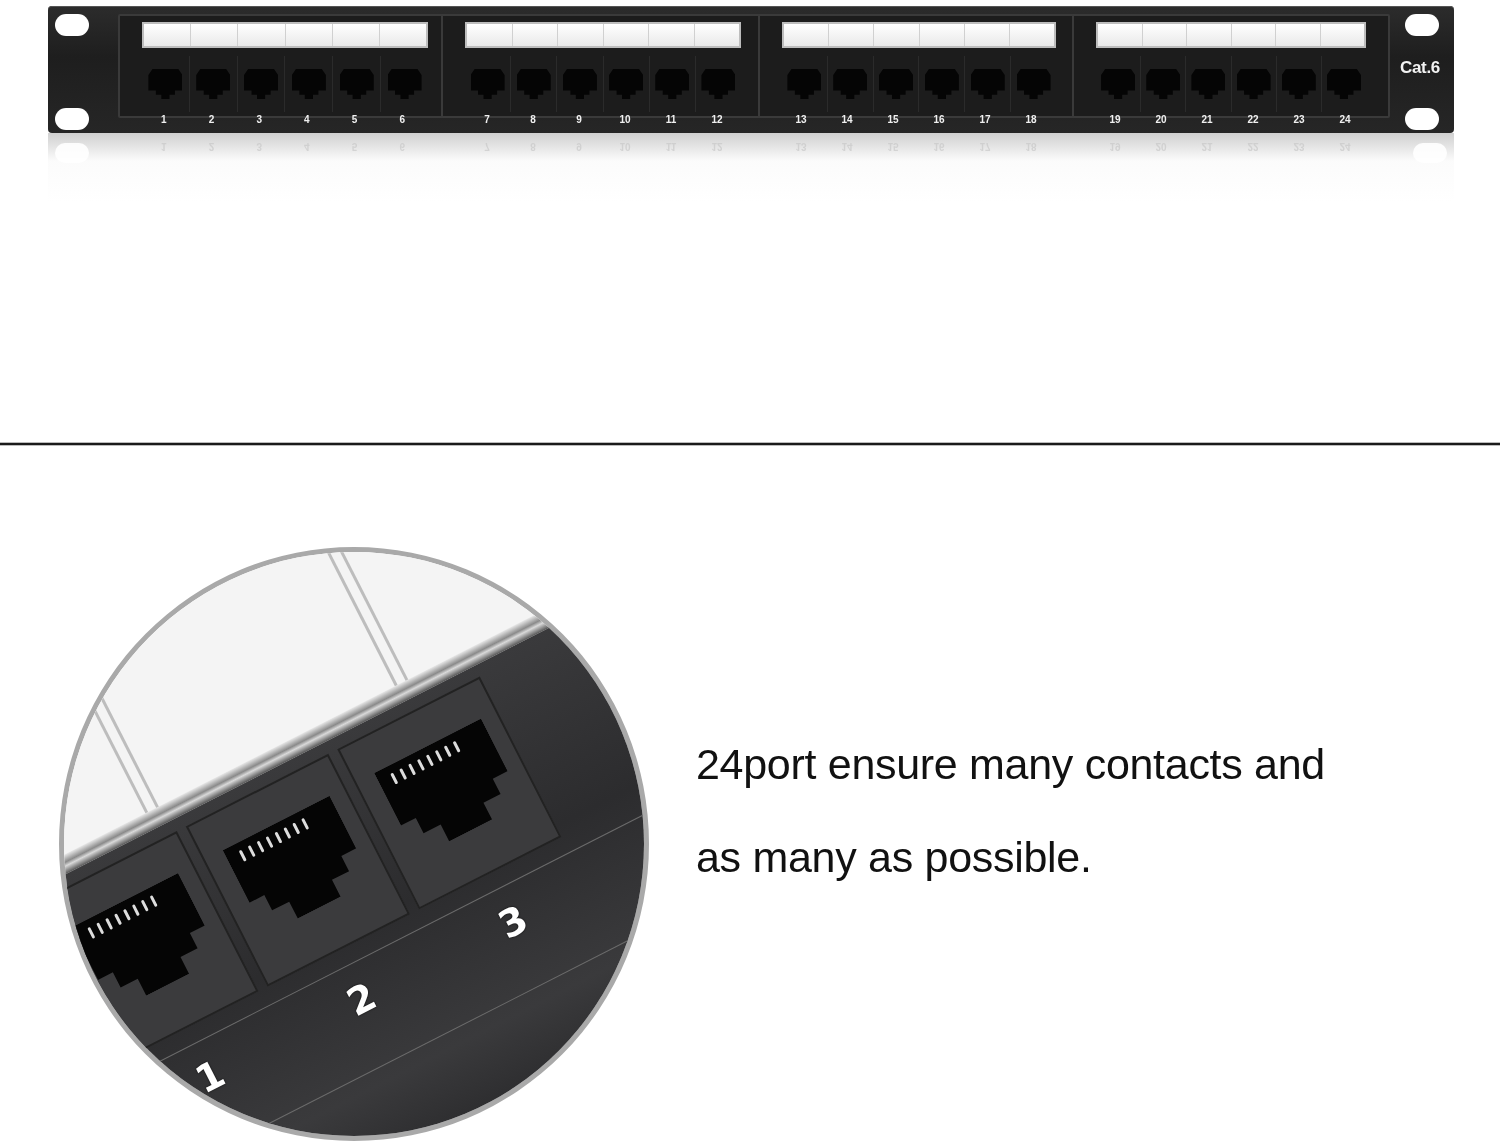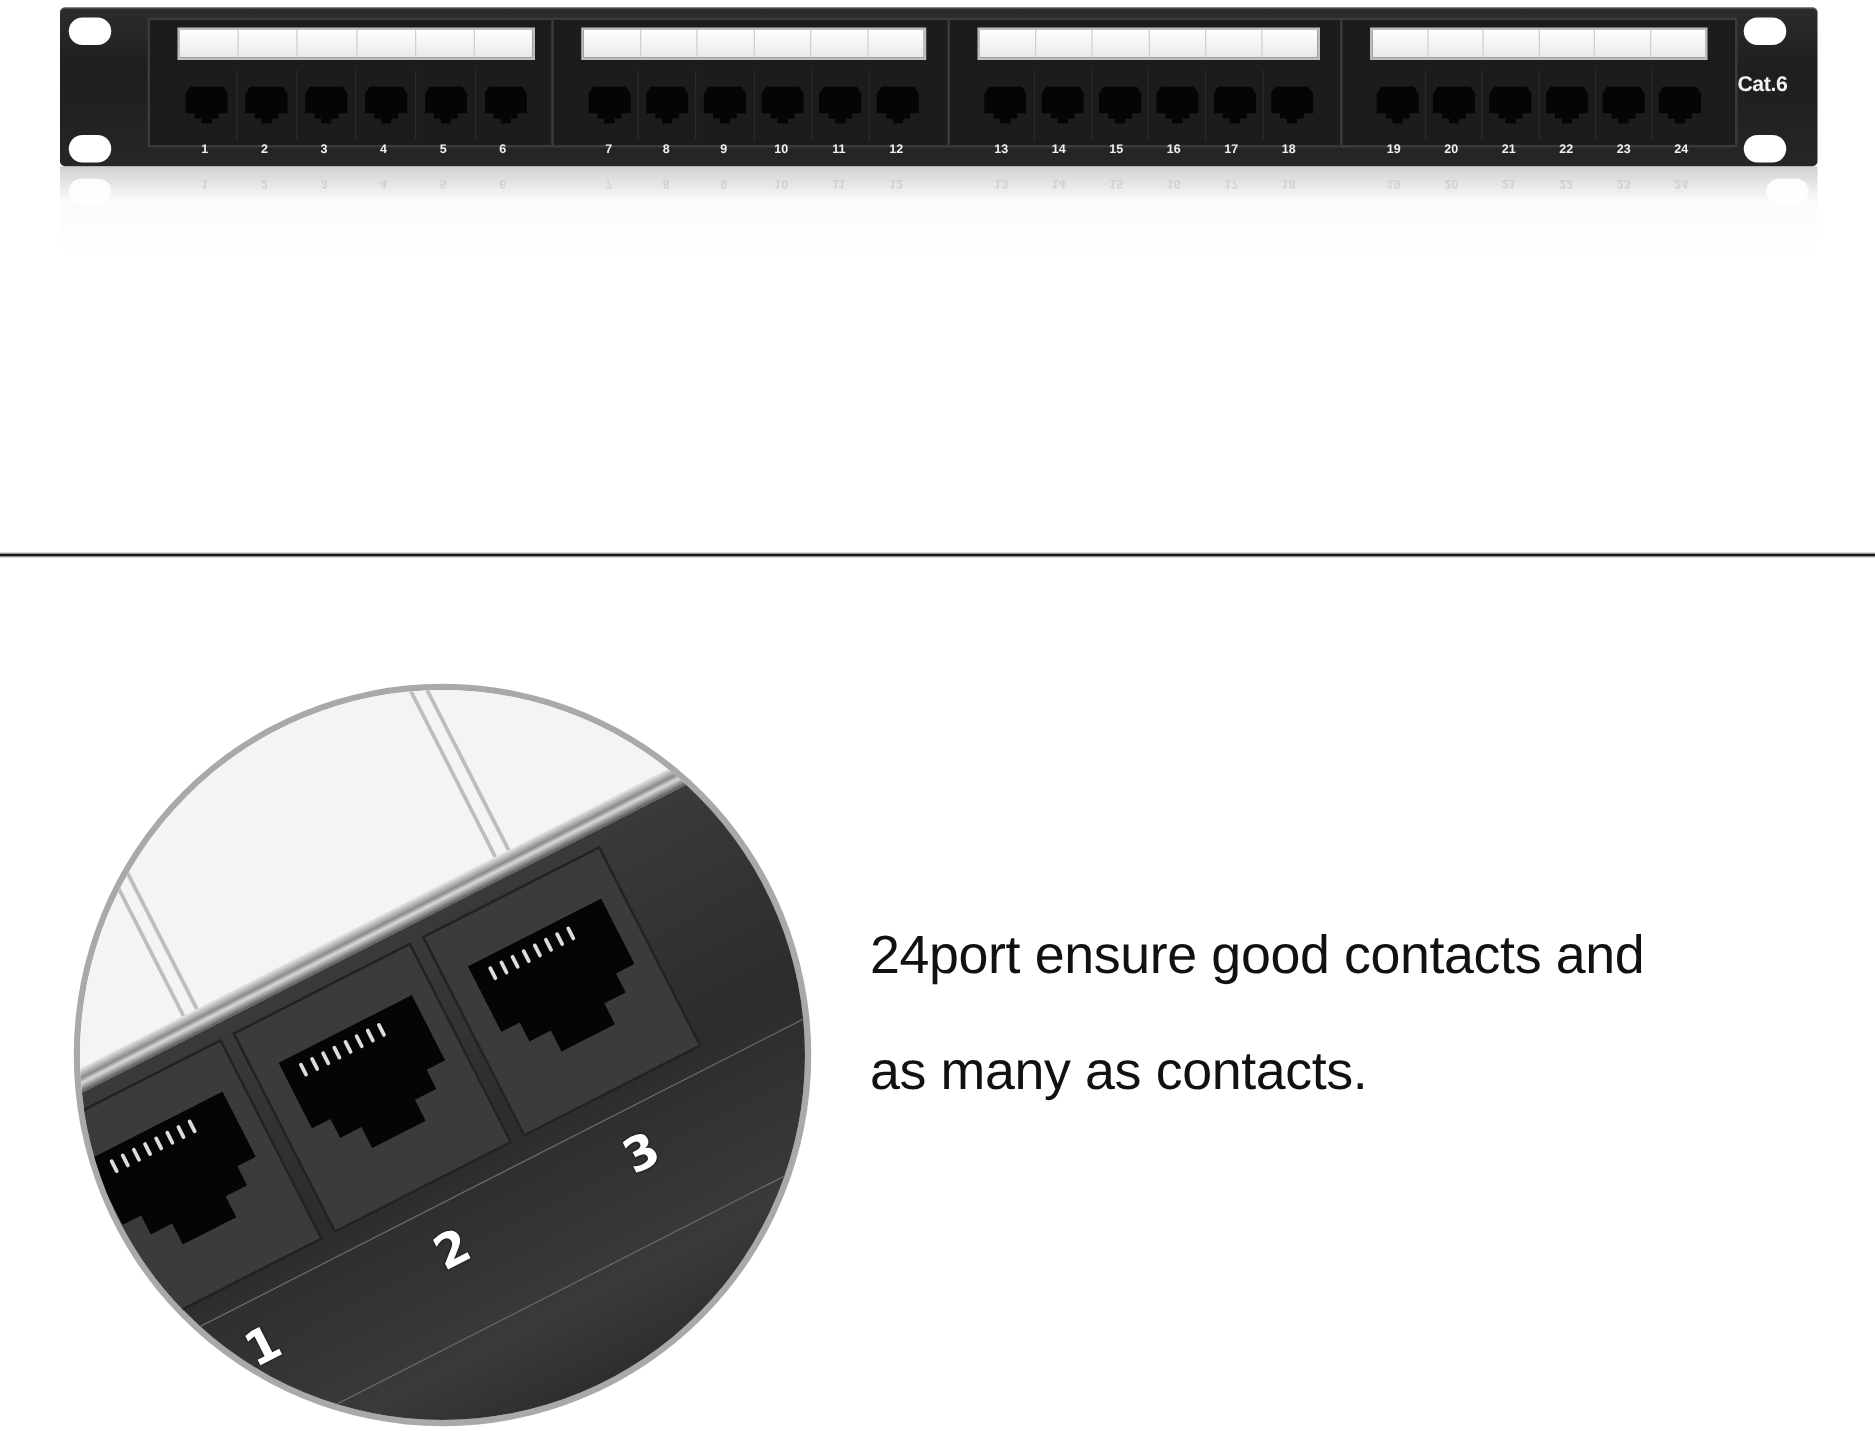--- a/index.html
+++ b/index.html
@@ -8,21 +8,21 @@
   
   .panel-wrap { position: absolute; left: 48px; top: 6px; width: 1406px; height: 200px; }
   .panel {
     position: absolute; left: 0; top: 0; width: 1406px; height: 127px;
     background: linear-gradient(#2c2c2c, #1e1e1e 40%, #262626);
     border-radius: 4px;
     box-shadow: 0 1px 0 #555 inset;
   }
   .ear { position: absolute; top: 0; width: 64px; height: 127px; }
   .ear.left { left: 0; }
-  .ear.right { right: 18px; }
+  .ear.right { right: 8px; }
   .ear .hole {
     position: absolute; left: 7px; width: 34px; height: 22px; background: #fff; border-radius: 11px;
   }
   .ear.right .hole { left: auto; right: 7px; }
   .ear .hole.top { top: 8px; }
   .ear .hole.bottom { top: 102px; }
   .cat-label {
     position: absolute; right: 6px; top: 52px; color: #f2f2f2; font-weight: bold; font-size: 17px;
     letter-spacing: -0.3px;
   }
@@ -358,15 +358,15 @@
     <div class="z-line" style="top:455px;"></div>
     <div class="z-line" style="top:560px;"></div>
 
     <span class="z-num" style="left:105px;">1</span>
     <span class="z-num" style="left:275px;">2</span>
     <span class="z-num" style="left:445px;">3</span>
   </div>
 </div>
 
 <div class="desc">
-  <div>24port ensure good contacts and</div>
-  <div>as many as contacts.</div>
+  <div>24port ensure many contacts and</div>
+  <div>as many as possible.</div>
 </div>
 
 </body></html>

